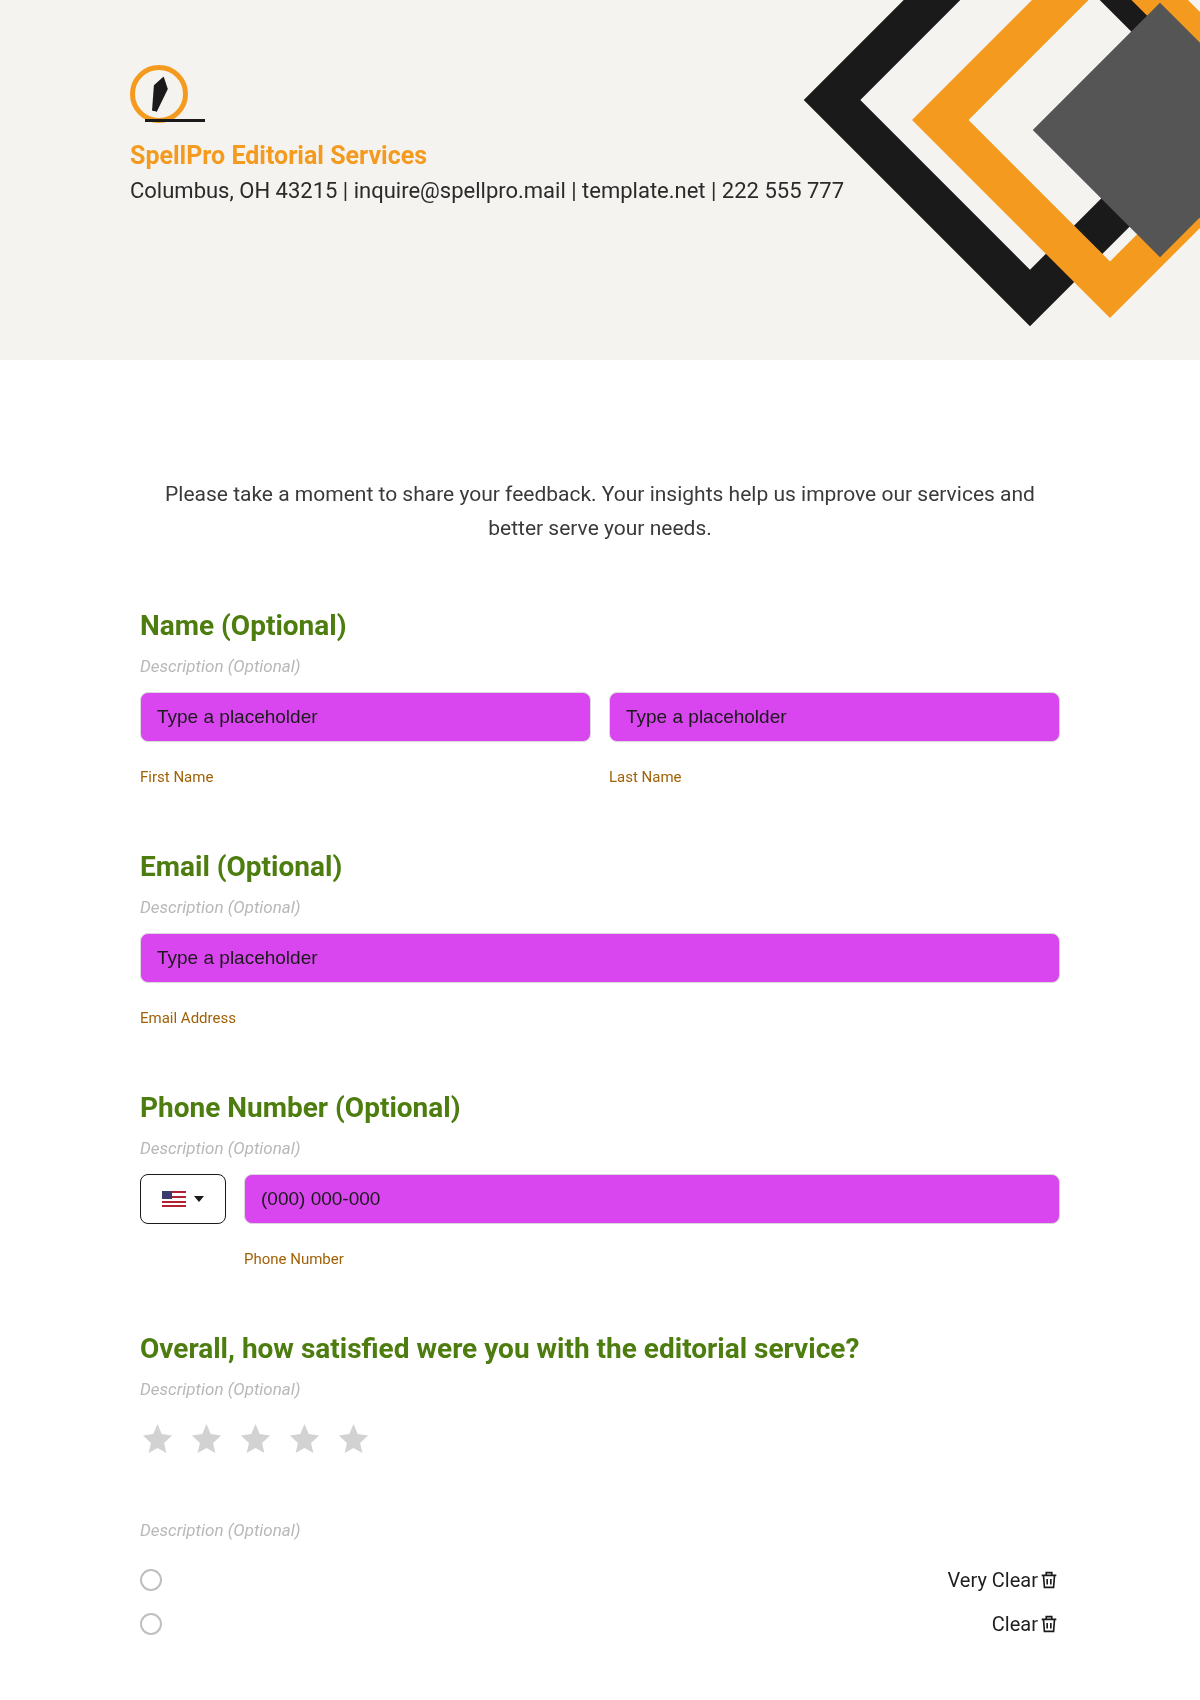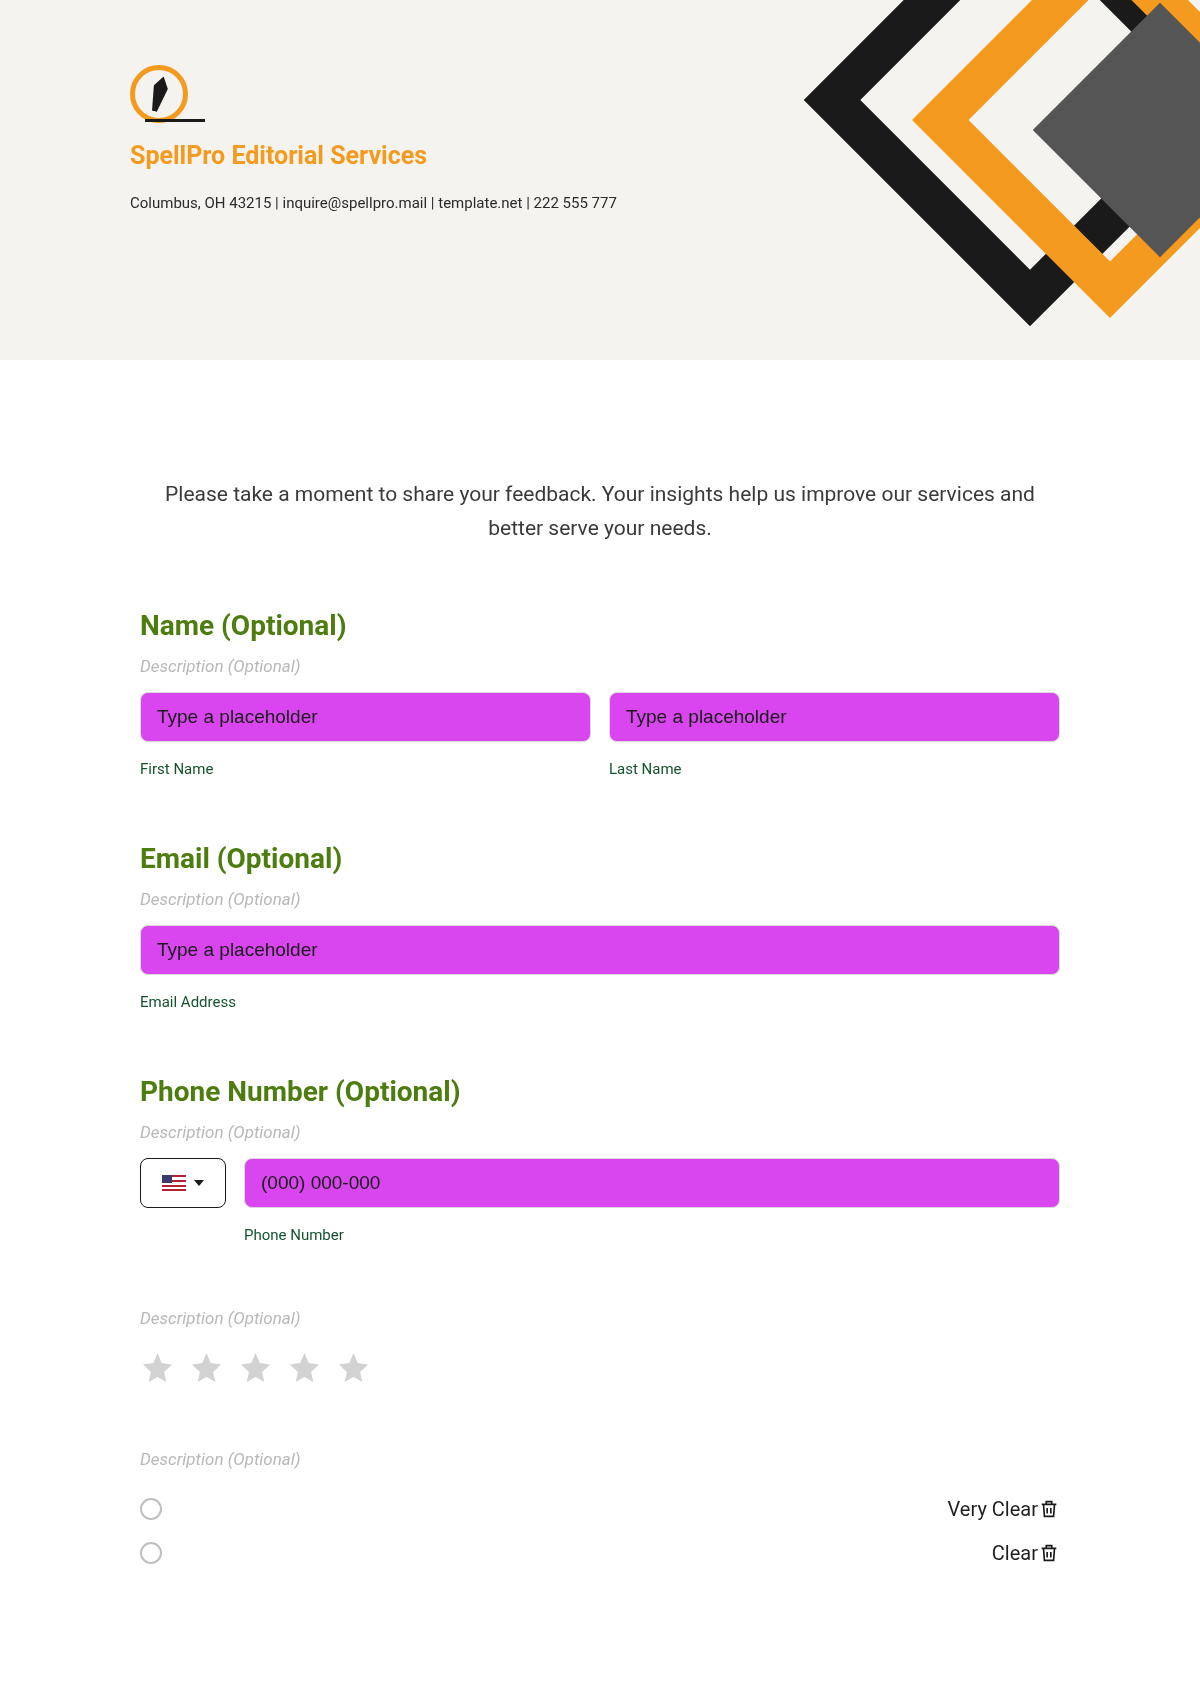--- a/index.html
+++ b/index.html
@@ -42,22 +42,22 @@
   background: #1a1a1a;
 }
 .company-name {
   color: #f49b1f;
   font-size: 25px;
   font-weight: 700;
   margin-top: 18px;
 }
 .company-info {
   color: #2a2a2a;
-  font-size: 15px;
-  margin-top: 24px;
+  font-size: 22px;
+  margin-top: 8px;
 }
 .hero-decor {
   position: absolute;
   top: -120px;
   right: -120px;
   width: 500px;
   height: 500px;
 }
 .diamond {
   position: absolute;
@@ -110,22 +110,22 @@
   border: 1px solid #d9d9d9;
   border-radius: 8px;
   padding: 0 16px;
   font-size: 19px;
   color: #1a1a1a;
   background: #d946ef;
 }
 .text-input::placeholder { color: #1a1a1a; }
 .sublabel {
   font-size: 15px;
-  color: #14532d;
-  margin-top: 18px;
+  color: #a16207;
+  margin-top: 26px;
 }
 .phone-row {
   display: flex;
   gap: 18px;
   margin-top: 16px;
   align-items: flex-start;
 }
 .country-sel {
   width: 86px;
   height: 50px;
@@ -250,20 +250,21 @@
         <div class="chev"></div>
       </div>
       <div class="phone-col">
         <input class="text-input" placeholder="(000) 000-000" style="">
         <div class="sublabel">Phone Number</div>
       </div>
     </div>
   </div>
 
   <div class="field-block">
+    <div class="field-label">Overall, how satisfied were you with the editorial service?</div>
     <div class="field-desc">Description (Optional)</div>
     <div class="stars">
       <div class="star"><svg viewBox="0 0 24 24">
             <path d="M12 2l2.9 6.9L22 10l-5.5 5 1.6 7L12 18.5 5.9 22l1.6-7L2 10l7.1-1.1z"></path>
           </svg></div>
       <div class="star"><svg viewBox="0 0 24 24">
             <path d="M12 2l2.9 6.9L22 10l-5.5 5 1.6 7L12 18.5 5.9 22l1.6-7L2 10l7.1-1.1z"></path>
           </svg></div>
       <div class="star"><svg viewBox="0 0 24 24">
             <path d="M12 2l2.9 6.9L22 10l-5.5 5 1.6 7L12 18.5 5.9 22l1.6-7L2 10l7.1-1.1z"></path>

